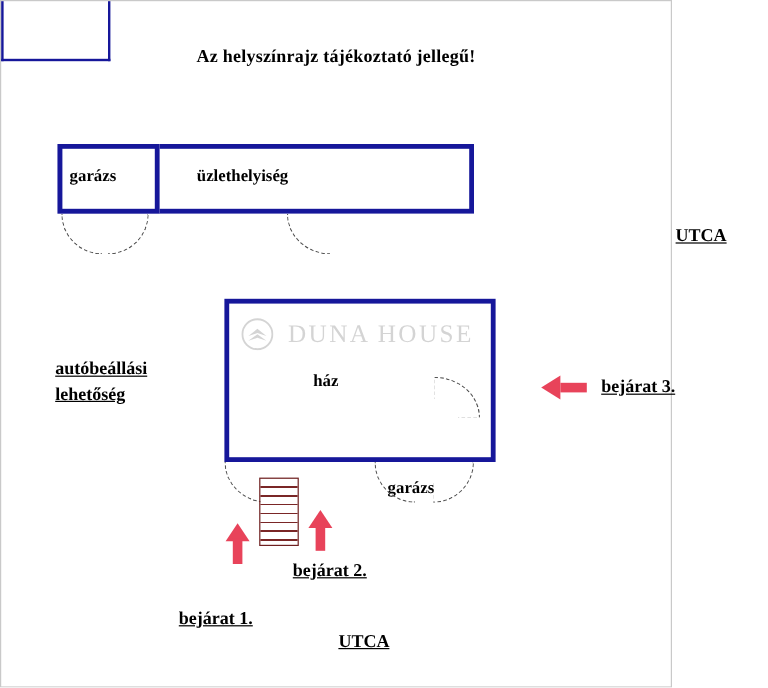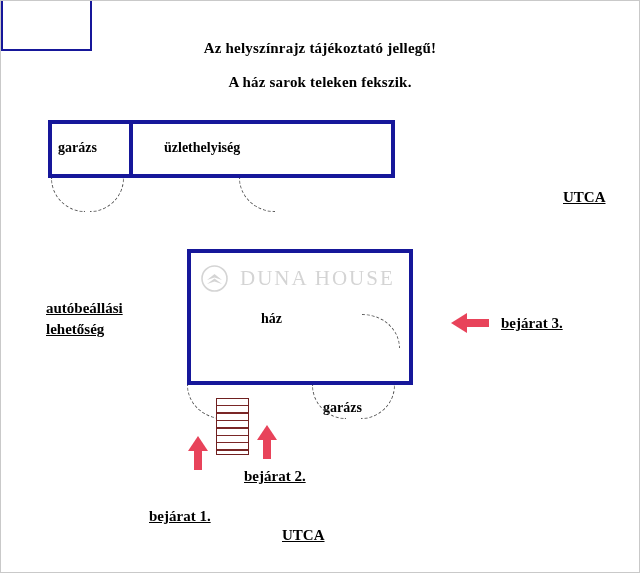--- a/index.html
+++ b/index.html
@@ -9,21 +9,21 @@
   body {
     width: 640px;
     height: 573px;
     background: #ffffff;
     font-family: "Liberation Serif", serif;
     color: #000000;
     overflow: hidden;
   }
   #canvas {
     position: relative;
-    width: 640px;
+    width: 560px;
     height: 573px;
     box-sizing: border-box;
     border: 1px solid #c9c9c9;
   }
 
   .title-line {
     position: absolute;
     width: 100%;
     text-align: center;
     font-weight: bold;
@@ -233,21 +233,20 @@
     letter-spacing: 0.6px;
   }
   #watermark svg { display: block; }
 </style>
 </head>
 <body>
 
 <div id="canvas">
 
   <div class="title-line" id="title1">Az helyszínrajz tájékoztató jellegű!</div>
-  <div class="title-line" id="title2">A ház sarok teleken fekszik.</div>
 
   <div class="room" id="upper-building"></div>
   <div class="room" id="garage-top"></div>
   <div class="room-label" id="label-garazs-top">garázs</div>
   <div class="room-label" id="label-uzlethelyiseg">üzlethelyiség</div>
 
   <div class="swing" style="left:50px; top:177px; width:34px; height:34px;"></div>
   <div class="swing-r" style="left:89px; top:177px; width:34px; height:34px;"></div>
   <div class="swing" style="left:238px; top:177px; width:36px; height:34px;"></div>
 

